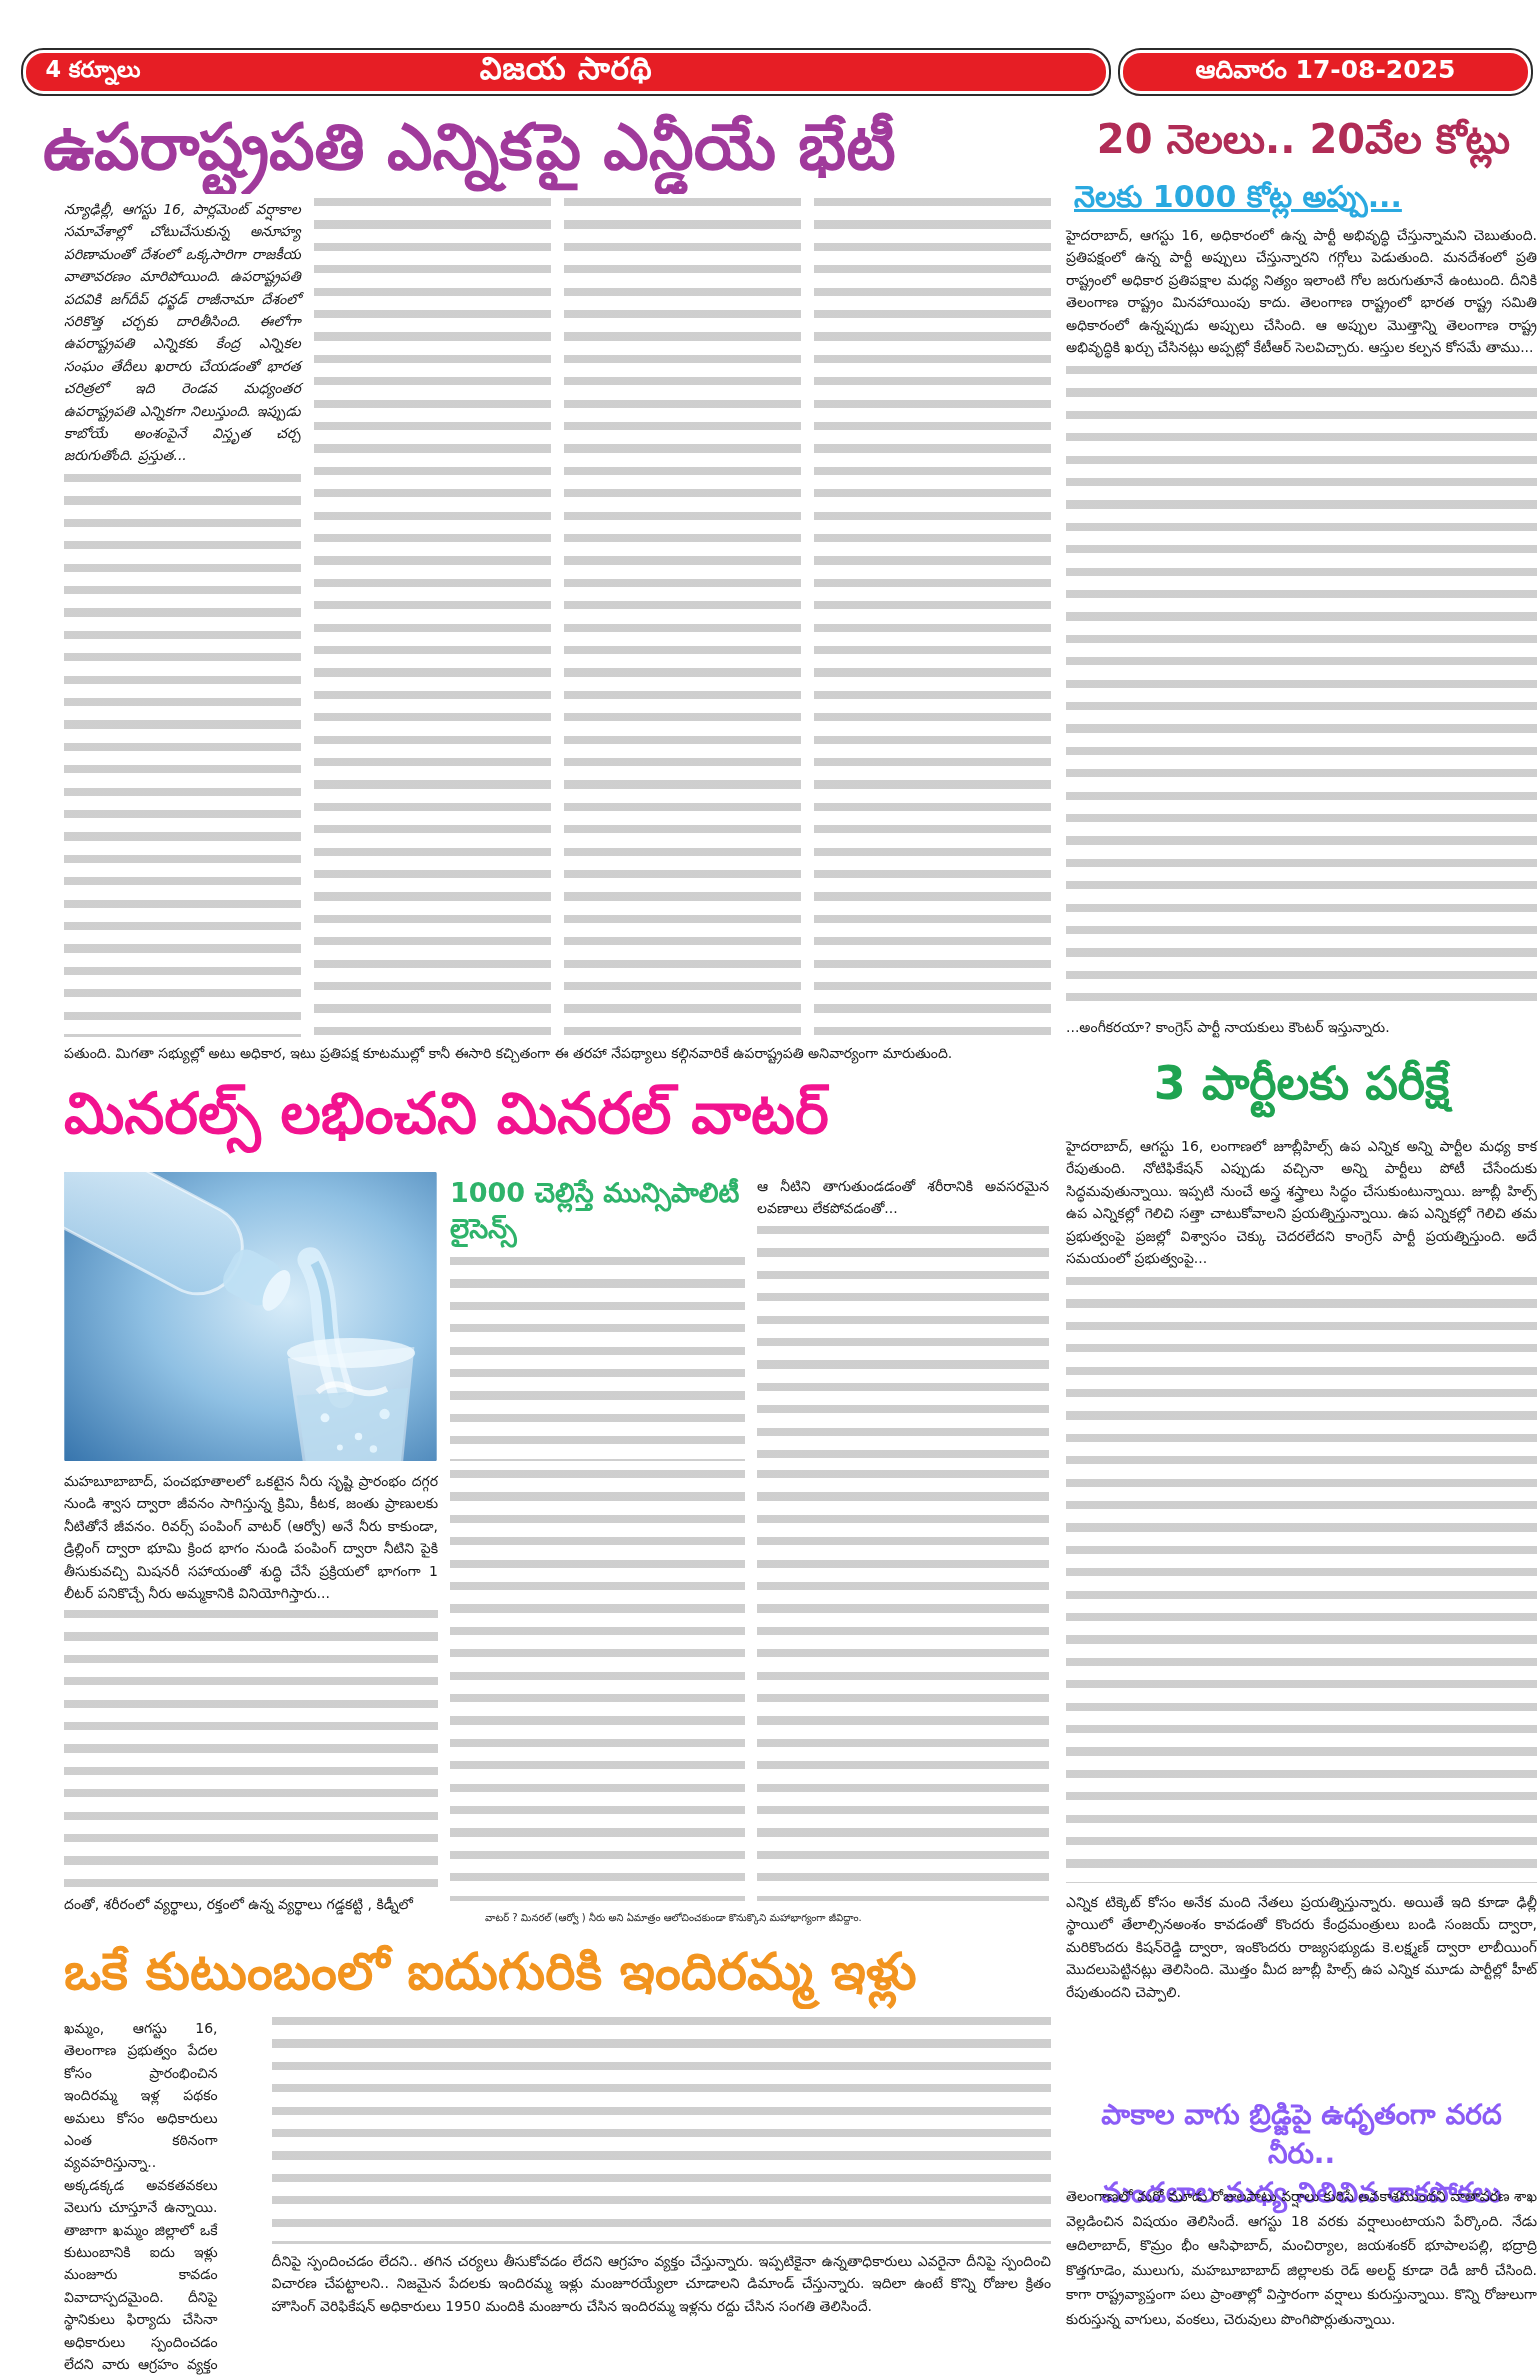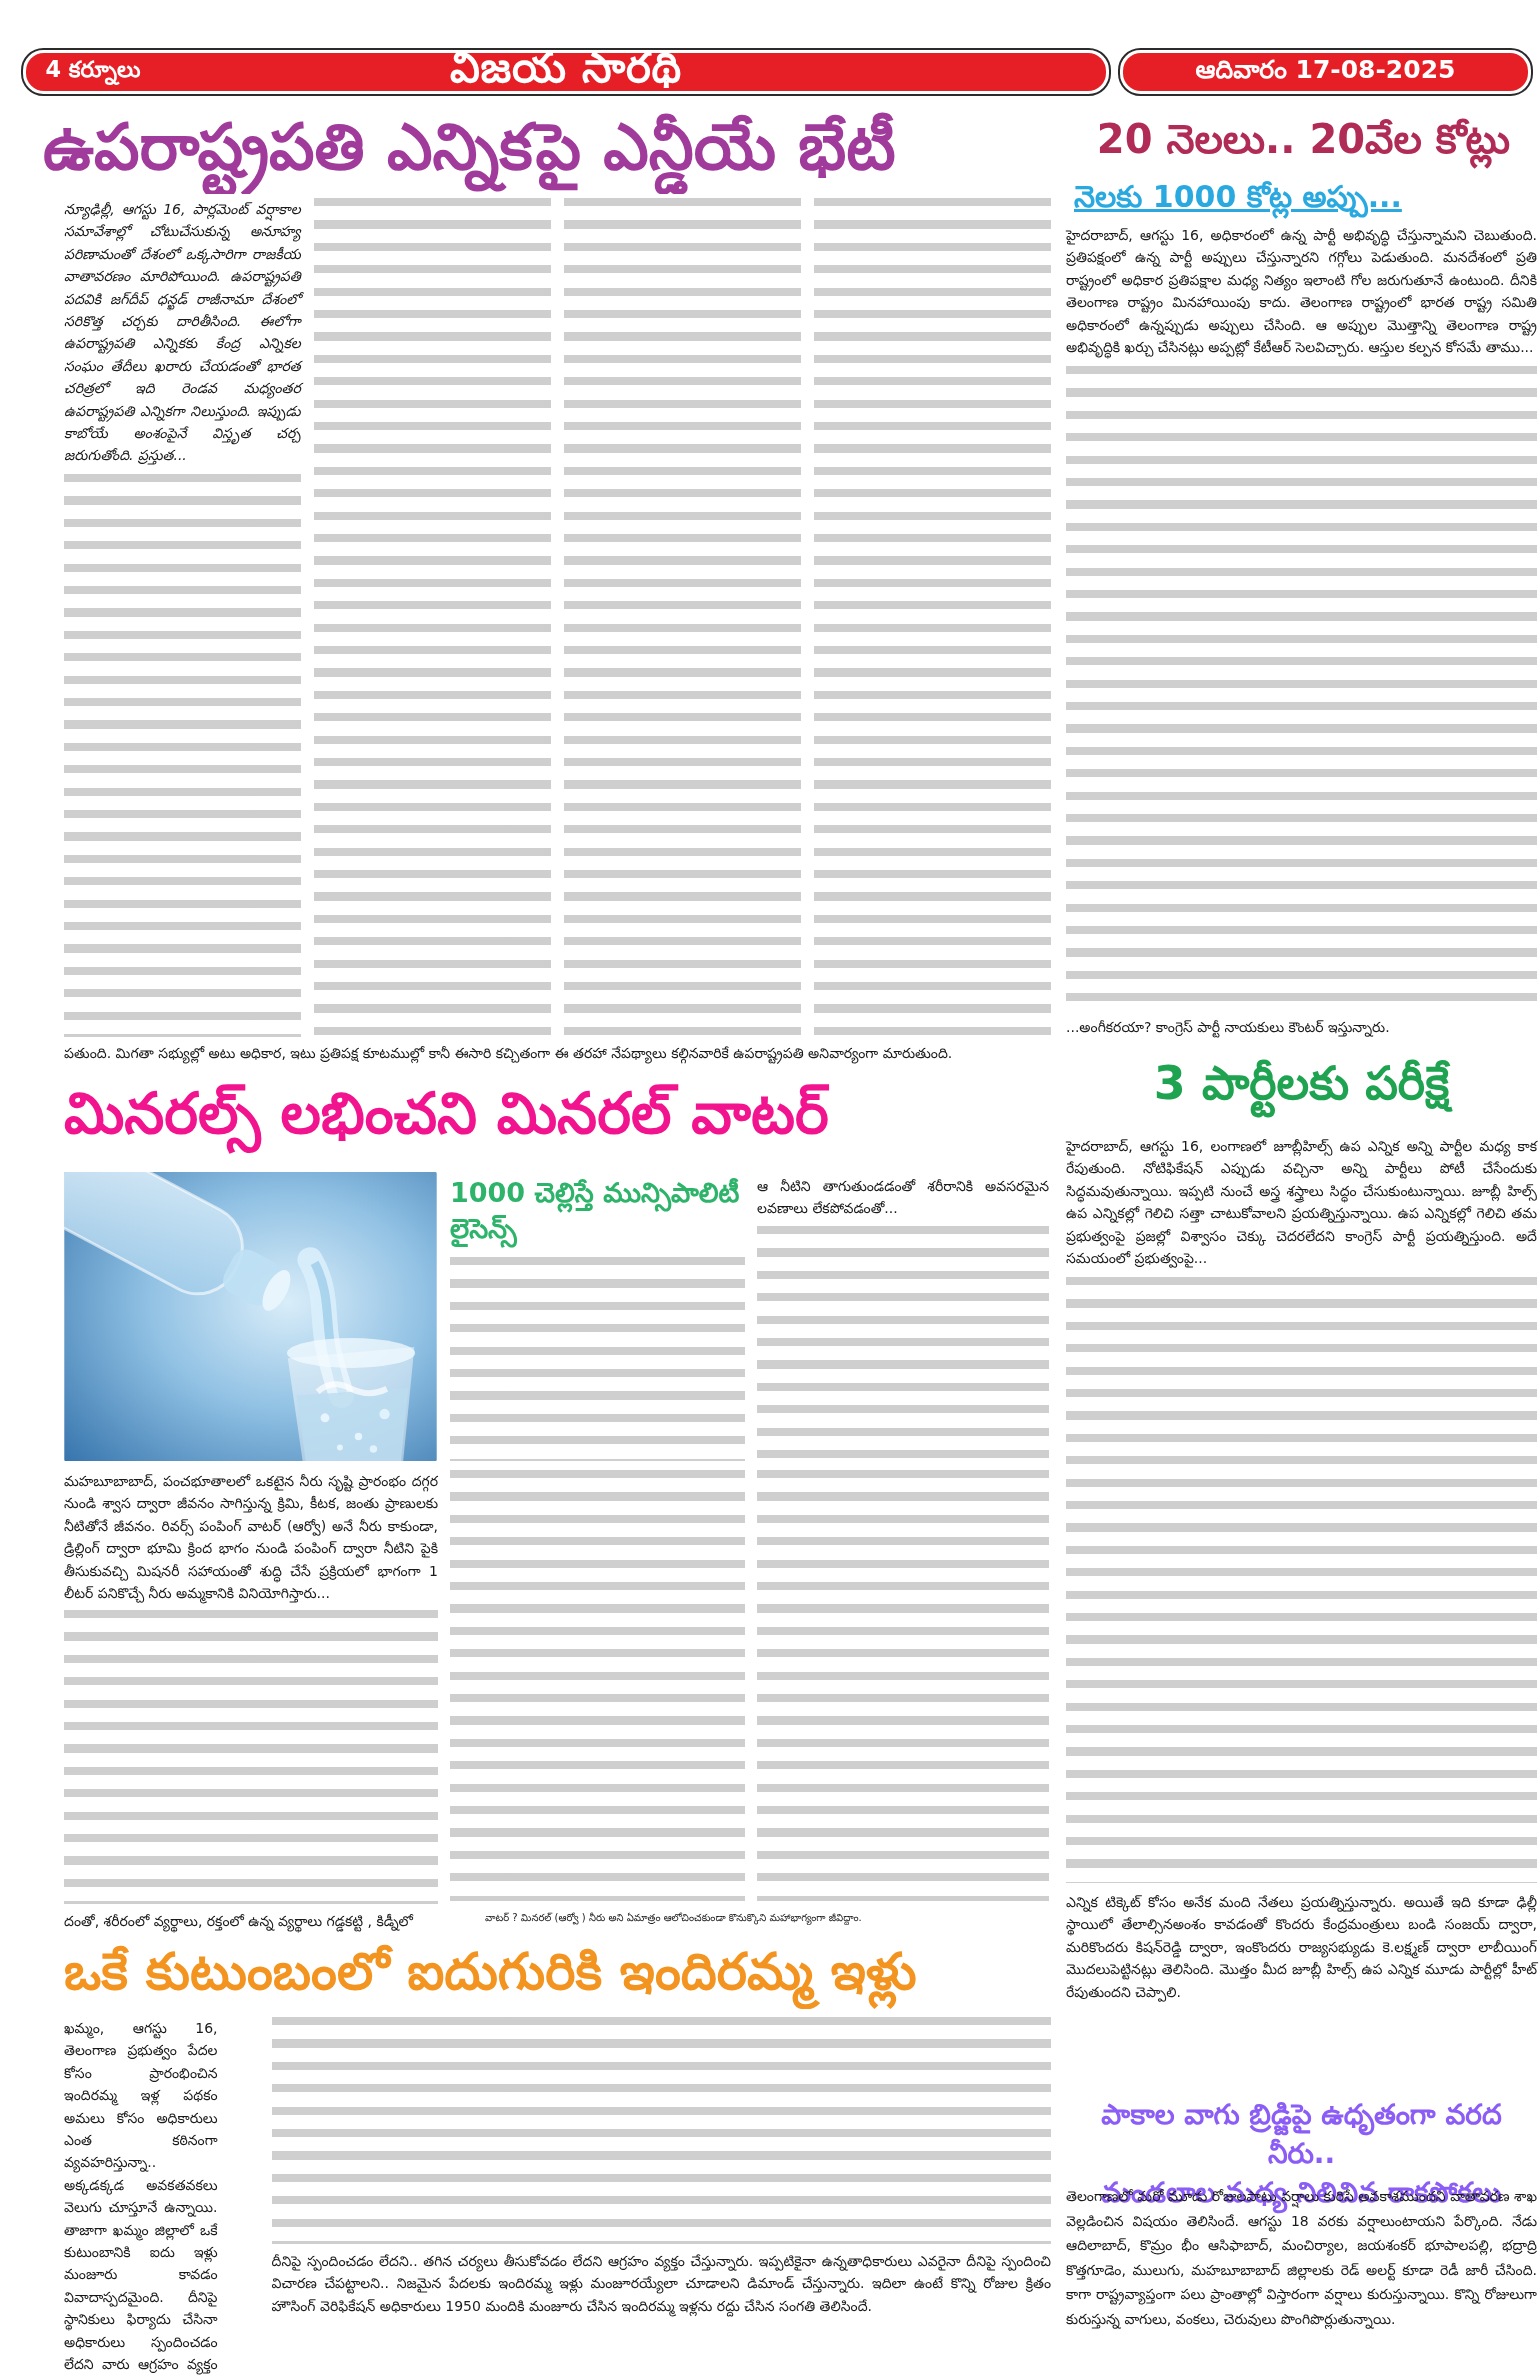--- a/index.html
+++ b/index.html
@@ -22,21 +22,21 @@
   .bar{
     width:100%;height:100%;border-radius:18px;
     background:#E61E25;position:relative;
     display:flex;align-items:center;
   }
   .edition{
     color:#fff;font-weight:bold;font-size:22.4px;padding-left:19.4px;white-space:nowrap;
   }
   .paper-name{
     position:absolute;left:0;right:0;text-align:center;
-    color:#fff;font-weight:bold;font-size:42px;letter-spacing:0.7px;
+    color:#fff;font-weight:bold;font-size:31px;letter-spacing:0.7px;
   }
   .date-line{
     width:100%;text-align:center;color:#fff;font-weight:bold;font-size:25px;
   }
   
   .head-main{
     position:absolute;left:43px;top:103px;width:1020px;height:91px;
     color:#A03A9B;font-size:64px;font-weight:bold;line-height:88px;
     white-space:nowrap;overflow:hidden;
   }
@@ -199,21 +199,21 @@
     <div class="sub-muni">1000  చెల్లిస్తే  మున్సిపాలిటీ  లైసెన్స్</div>
     <div class="fill"></div>
   </div>
   <div class="water-colB colflex">
     <p class="bodytxt" style="margin:0 0 6px 0">ఆ నీటిని తాగుతుండడంతో శరీరానికి అవసరమైన లవణాలు లేకపోవడంతో...</p>
     <div class="fill"></div>
   </div>
   <div class="water-under colflex">
     <p class="bodytxt" style="margin:0 0 6px 0">మహబూబాబాద్, పంచభూతాలలో ఒకటైన నీరు సృష్టి ప్రారంభం దగ్గర నుండి శ్వాస ద్వారా జీవనం సాగిస్తున్న క్రిమి, కీటక, జంతు ప్రాణులకు నీటితోనే జీవనం. రివర్స్ పంపింగ్ వాటర్ (ఆర్వో) అనే నీరు కాకుండా, డ్రిల్లింగ్ ద్వారా భూమి క్రింద భాగం నుండి పంపింగ్ ద్వారా నీటిని పైకి తీసుకువచ్చి మిషనరీ సహాయంతో శుద్ధి చేసే ప్రక్రియలో భాగంగా 1 లీటర్ పనికొచ్చే నీరు అమ్మకానికి వినియోగిస్తారు...</p>
     <div class="fill"></div>
-    <p class="bodytxt" style="margin:6px 0 0 0">దంతో, శరీరంలో వ్యర్థాలు, రక్తంలో ఉన్న వ్యర్థాలు గడ్డకట్టి , కిడ్నీలో</p>
+    <p class="bodytxt" style="margin:6px 0 17px 0">దంతో, శరీరంలో వ్యర్థాలు, రక్తంలో ఉన్న వ్యర్థాలు గడ్డకట్టి , కిడ్నీలో</p>
   </div>
   <div class="water-colA2 colflex">
     <div class="fill"></div>
   </div>
   <div class="water-colB2 colflex">
     <div class="fill"></div>
   </div>
   <div class="water-closing">వాటర్ ? మినరల్ (ఆర్వో ) నీరు అని ఏమాత్రం ఆలోచించకుండా కొనుక్కొని  మహాభాగ్యంగా  జీవిద్దాం.</div>
 
   <div class="head-bye">3 పార్టీలకు పరీక్షే</div>

